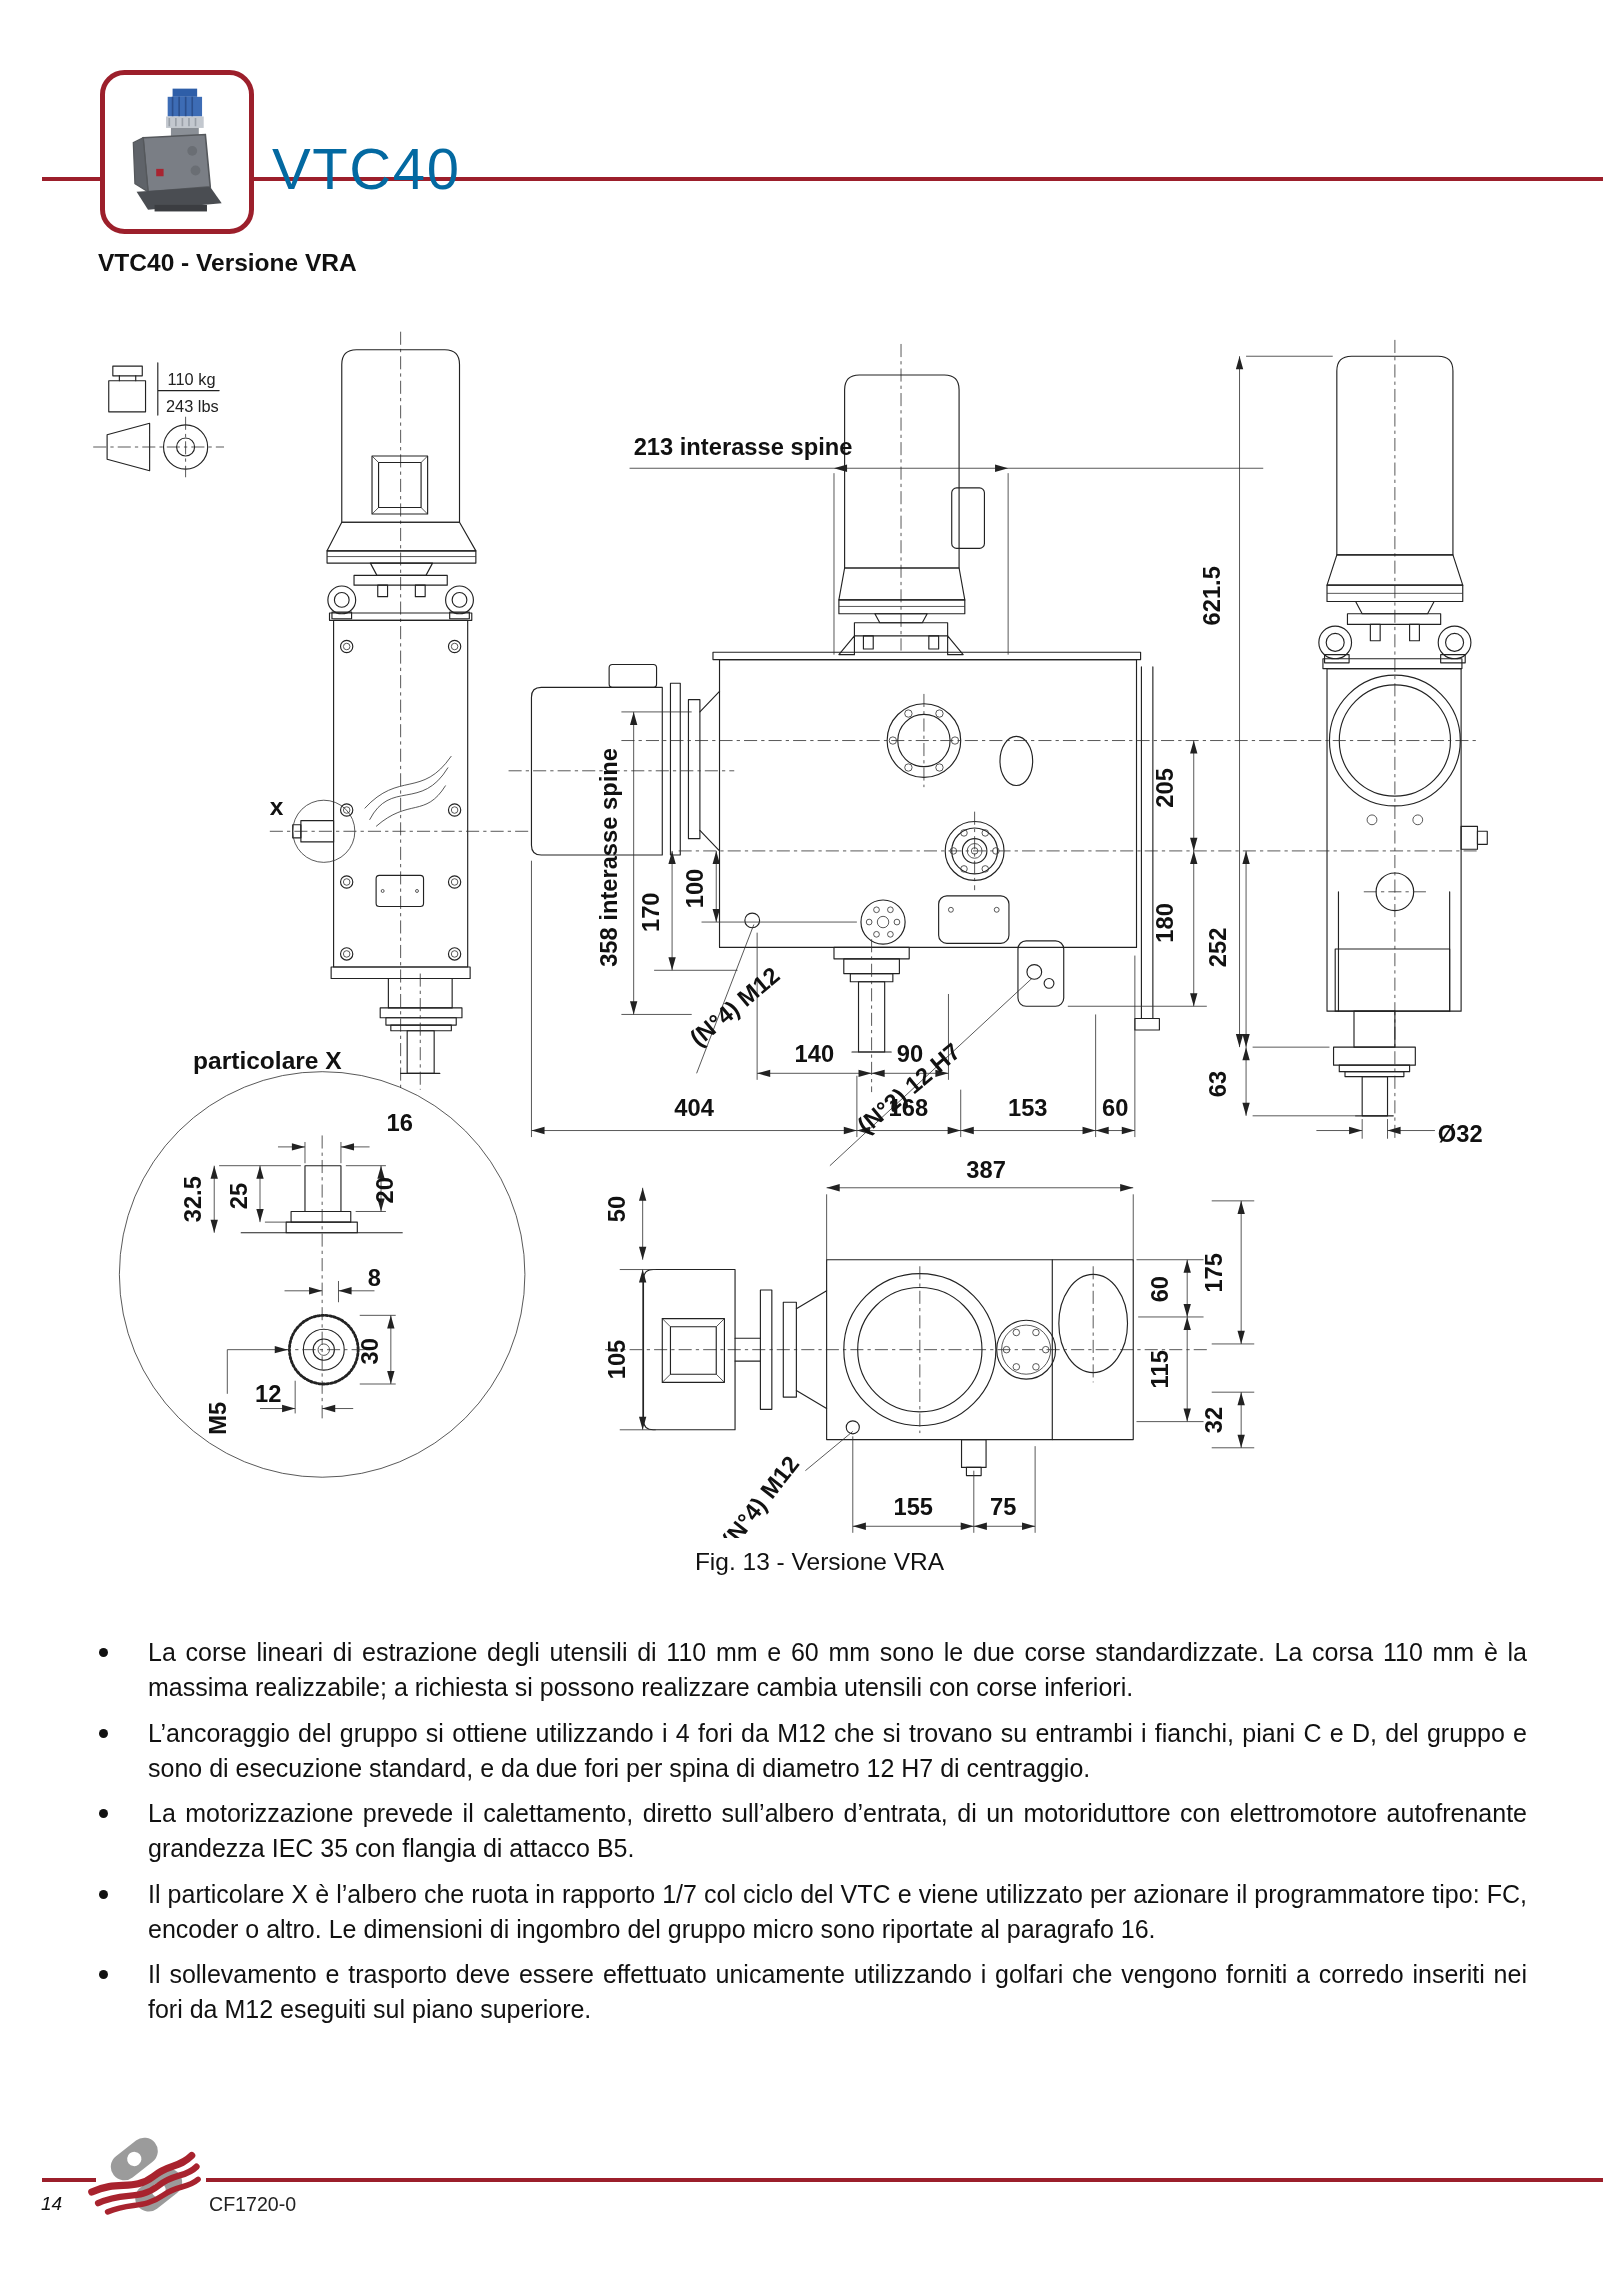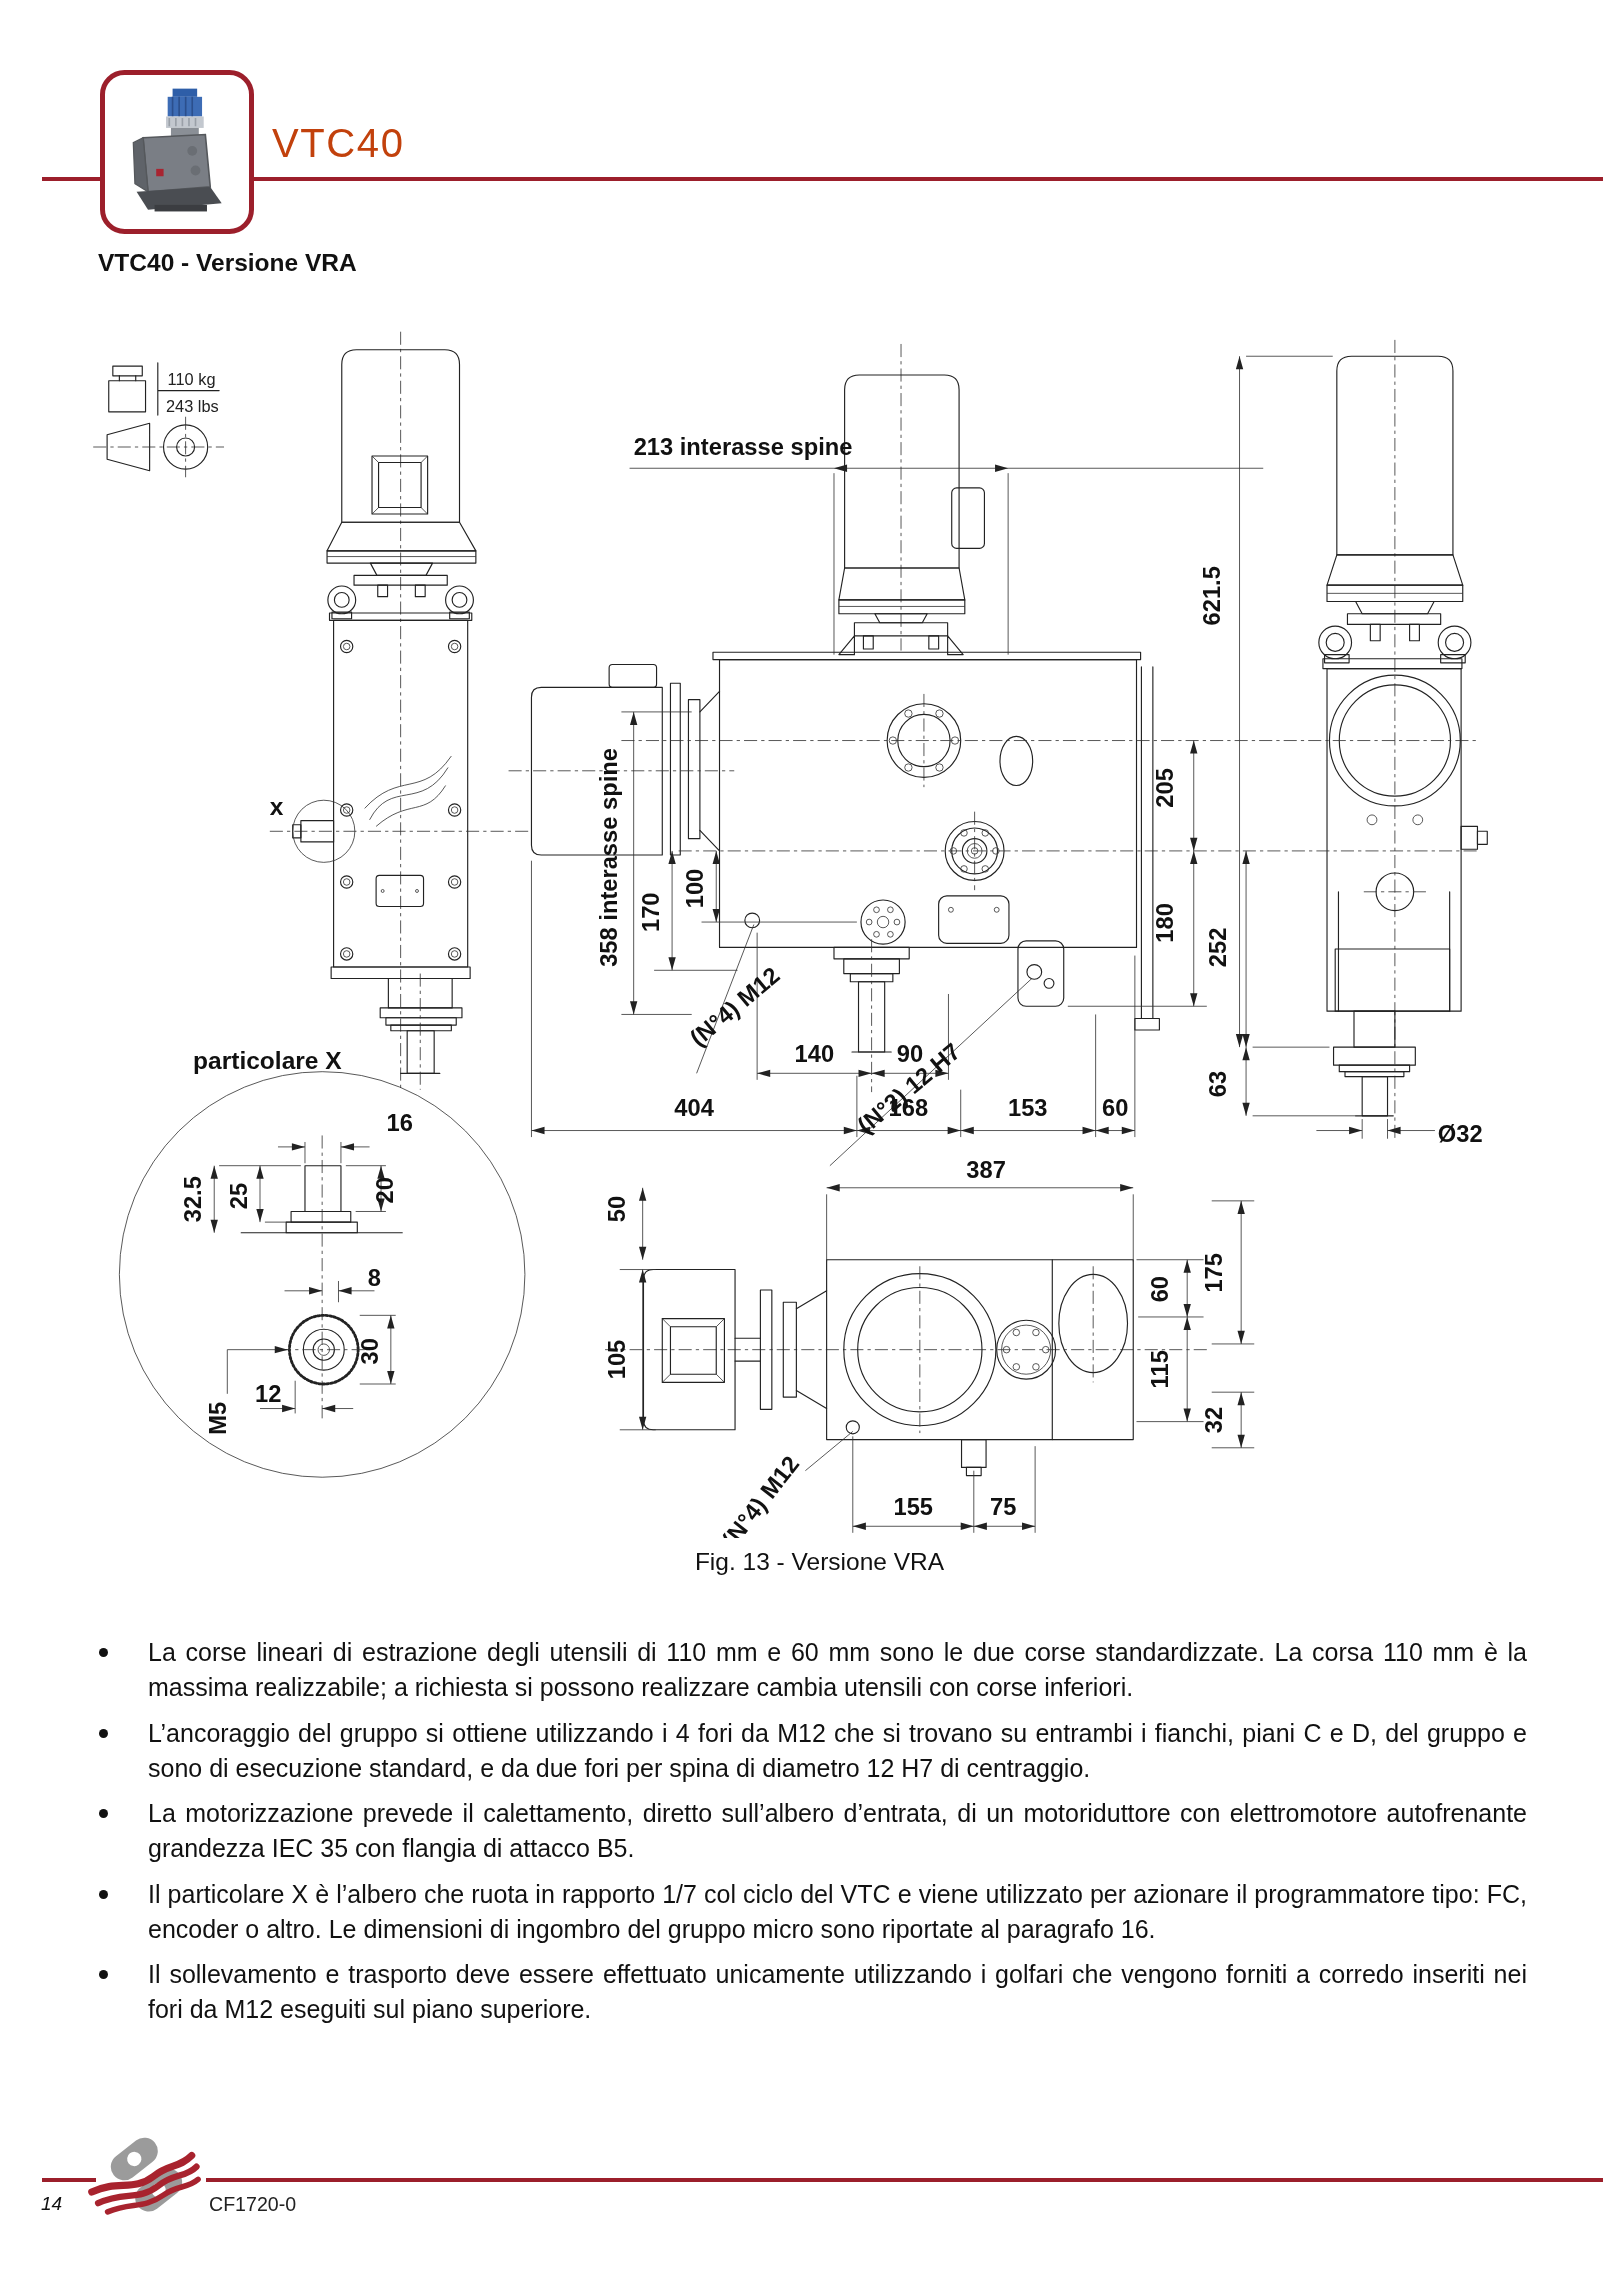--- a/index.html
+++ b/index.html
@@ -2,21 +2,21 @@
 <html style="font-size:13px"><head>
 <meta charset="utf-8">
 <style>
   html,body{margin:0;padding:0;}
   body{width:1623px;height:2295px;background:#ffffff;position:relative;
        font-family:"Liberation Sans",sans-serif;color:#111;}
   
   .rule{position:absolute;left:42px;top:177px;width:1561px;height:4.1px;background:#9c1f2b;}
   .logo-box{position:absolute;left:100px;top:70px;width:144px;height:154px;background:#fff;
             border:5.7px solid #9c1f2b;border-radius:24.5px;z-index:2;display:flex;align-items:center;justify-content:center;}
-  .brand{position:absolute;left:272px;top:121px;font-size:40px;letter-spacing:1.6px;color:#c2410c;z-index:2;}
+  .brand{position:absolute;left:272px;top:135px;font-size:58px;letter-spacing:1.6px;color:#0369a1;z-index:2;}
   .sec{position:absolute;left:98px;top:249px;font-size:24.5px;font-weight:bold;margin:0;color:#111;}
   
   svg.draw{position:absolute;left:0;top:311px;}
   .ln{fill:none;stroke:#222;stroke-width:1.4;stroke-linejoin:round;stroke-linecap:round;}
   .tn{fill:none;stroke:#333;stroke-width:1;}
   .cl{fill:none;stroke:#333;stroke-width:1;stroke-dasharray:16 5 4 5;}
   .ar{fill:#222;stroke:none;}
   .dim{font-family:"Liberation Sans",sans-serif;font-weight:bold;font-size:29px;fill:#111;}
   .lbl{font-family:"Liberation Sans",sans-serif;font-weight:bold;font-size:30px;fill:#111;}
   .wt{font-family:"Liberation Sans",sans-serif;font-size:20px;fill:#222;}

